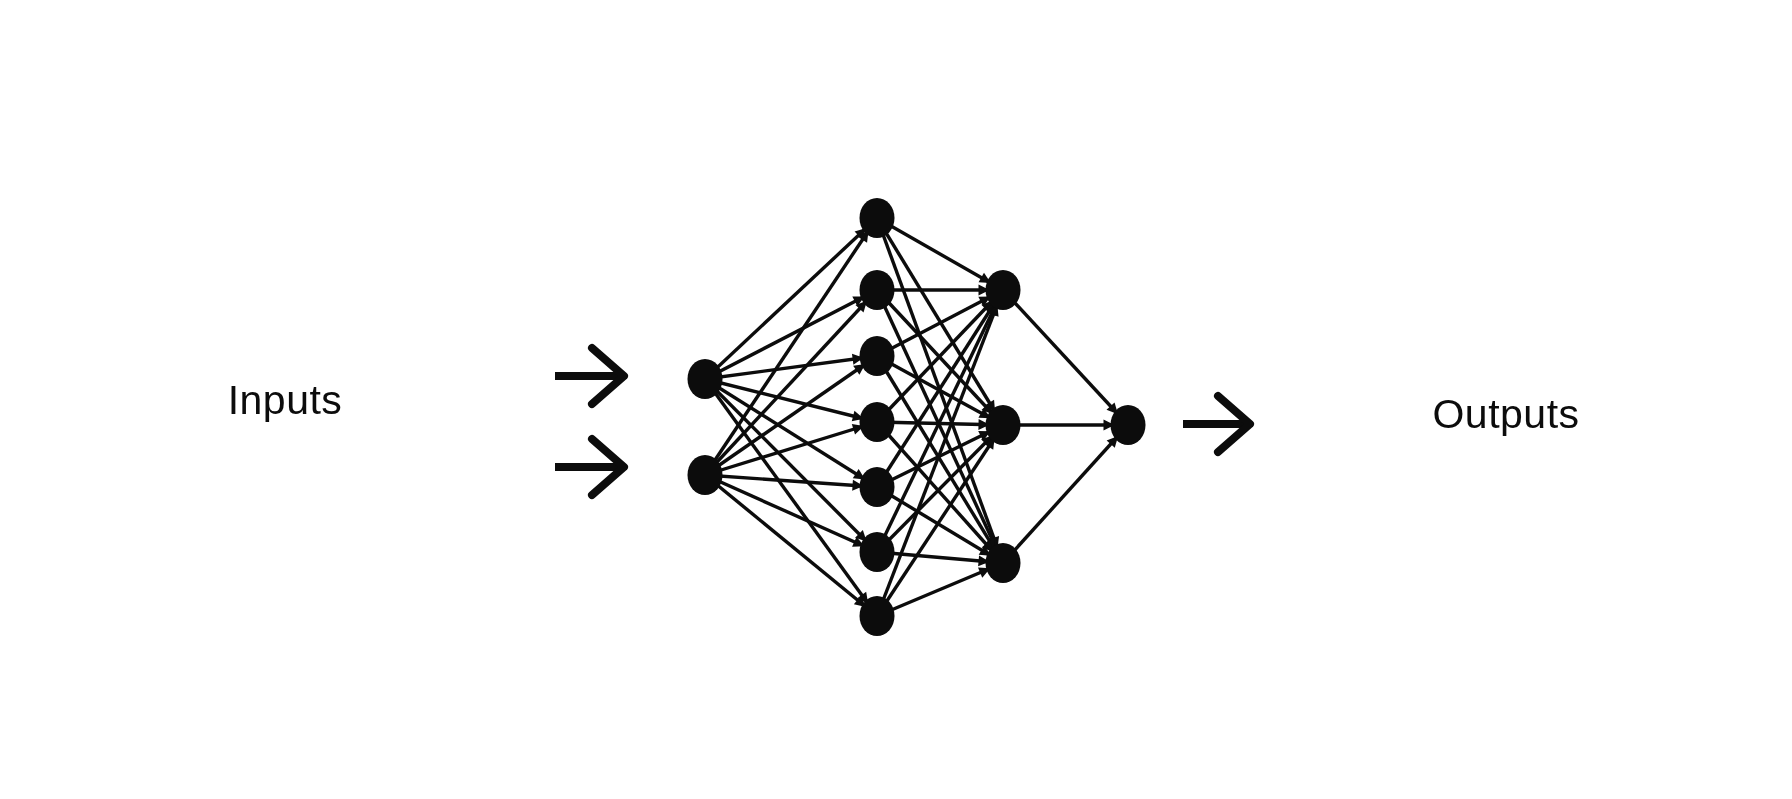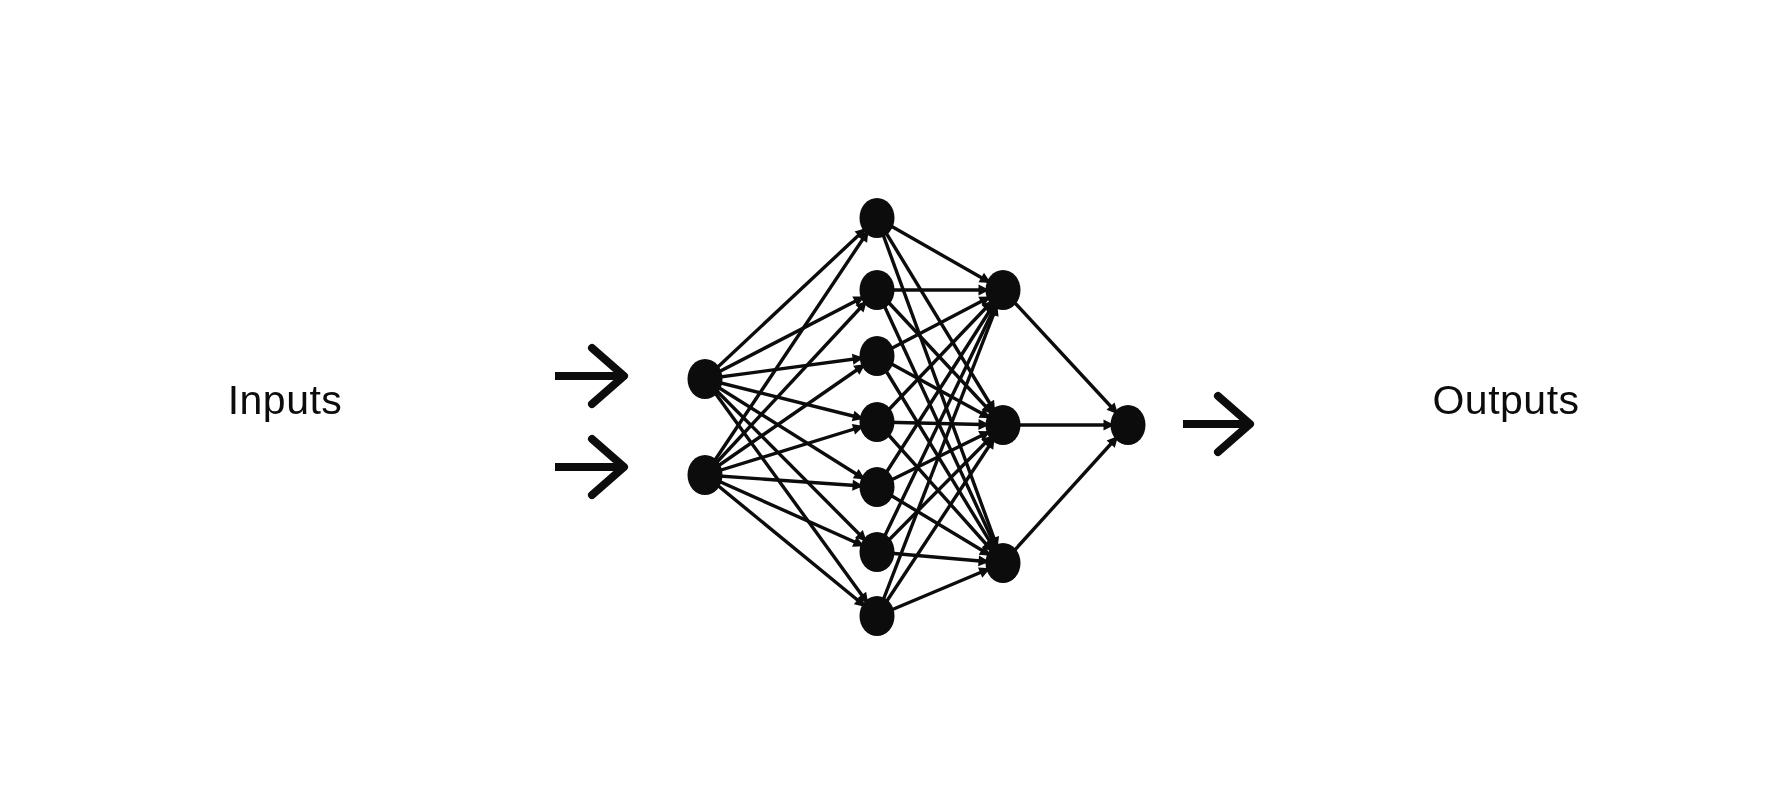--- a/index.html
+++ b/index.html
@@ -18,21 +18,21 @@
   .flow-label {
     position: absolute;
     transform: translate(-50%, -52%);
     font-size: 41px;
     font-weight: 400;
     letter-spacing: 0.5px;
     white-space: nowrap;
     user-select: none;
   }
   .label-inputs  { left: 285px;  top: 401px; }
-  .label-outputs { left: 1506px; top: 401px; }
+  .label-outputs { left: 1506px; top: 415px; }
   .diagram-svg {
     position: absolute;
     left: 0; top: 0;
     width: 1792px;
     height: 799px;
     display: block;
   }
 </style>
 </head>
 <body>

